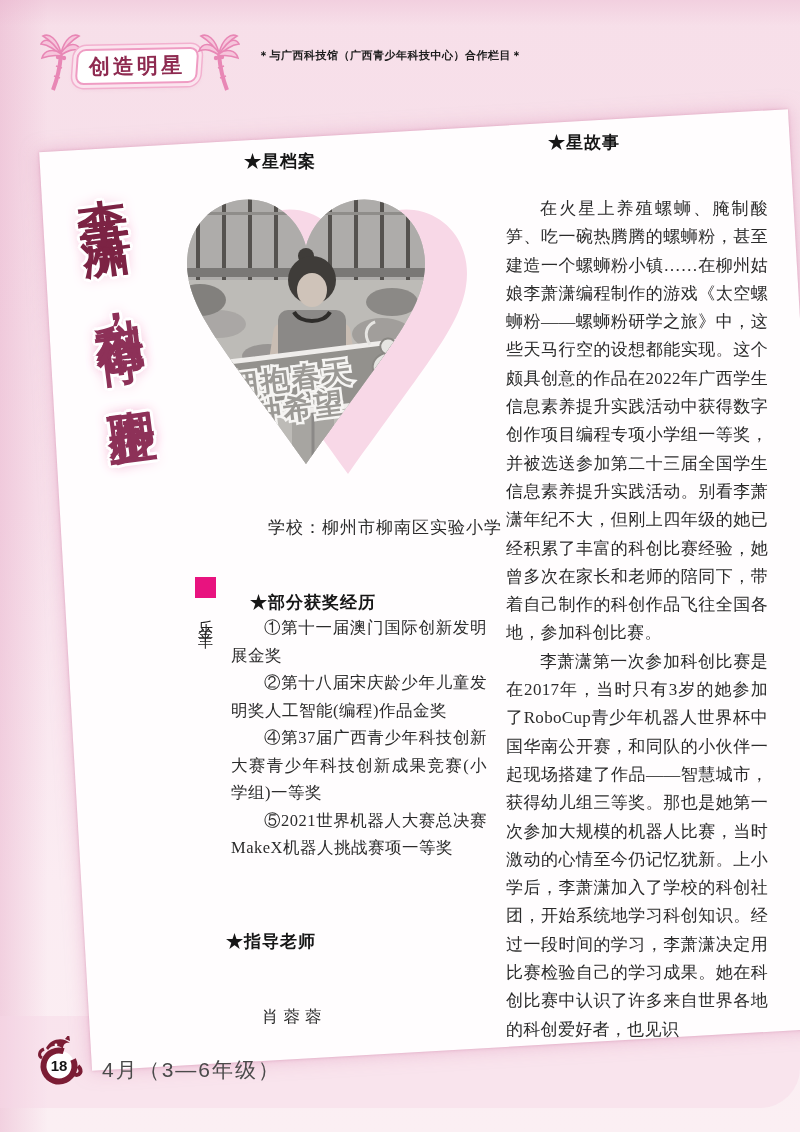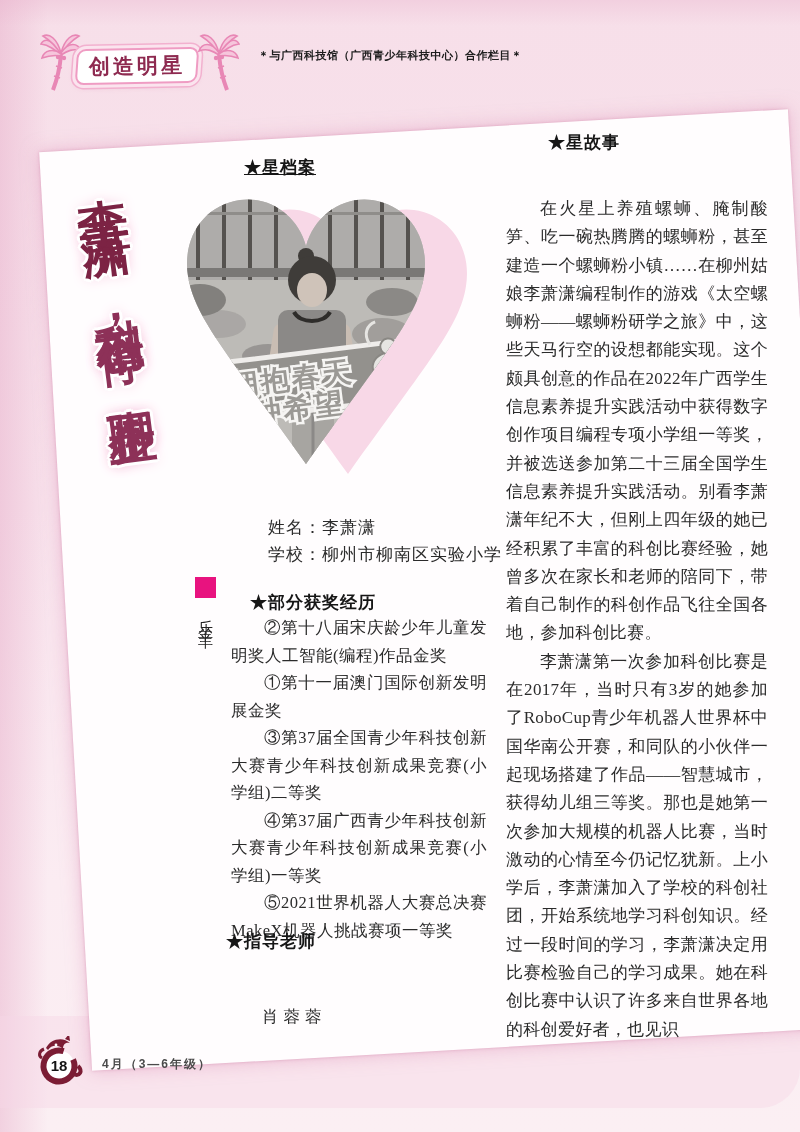--- a/index.html
+++ b/index.html
@@ -46,21 +46,21 @@
   .v-title .t3 { font-size:48px; letter-spacing:2px;  color:#8d3158; margin-inline-start:8px; }
 
   
   .byline { position:absolute; left:193px; top:577px; width:24px;
             display:flex; flex-direction:column; align-items:center; gap:10px; }
   .byline .sq { width:21px; height:21px; background:#e8137f; }
   .byline .nm { writing-mode:vertical-rl; font-family:"Liberation Serif", serif;
                 font-size:15px; letter-spacing:7px; color:#222; }
 
   .sec-h { position:absolute; font-weight:bold; font-size:17px; color:#161616; letter-spacing:1px; }
-  .h-profile { left:244px; top:156px;text-decoration:underline; }
+  .h-profile { left:244px; top:150px; }
   .h-awards  { left:242px; top:591px;margin-left:8px; }
   .h-teacher { left:226px; top:930px; }
   .h-story   { left:516px; top:131px;margin-left:32px; }
 
   .kai { font-family:"Liberation Serif", serif; color:#2b2b2b; }
 
   .heart-photo { position:absolute; left:172px; top:182px; }
 
   .profile-lines { position:absolute; left:268px; top:514px; font-size:17px; line-height:27px;
                    letter-spacing:1px; }
@@ -68,22 +68,22 @@
             line-height:27.5px; letter-spacing:.5px; text-align:justify; }
   .awards p { text-indent:2em; }
   .teacher-name { position:absolute; left:262px; top:1006px; font-size:16.5px; letter-spacing:5px; }
 
   .story { position:absolute; left:506px; top:159px; width:262px; font-size:17px;
            line-height:28.3px; text-align:justify; letter-spacing:.3px;margin-top:36px; }
   .story p { text-indent:2em; }
 
   
   .footer-dragon { position:absolute; left:32px; top:1036px; }
-  .issue { position:absolute; left:102px; top:1056px; font-size:12px; color:#4a4a4a;
-           letter-spacing:2px;font-weight:bold; }
+  .issue { position:absolute; left:102px; top:1056px; font-size:21px; color:#4a4a4a;
+           letter-spacing:2px; }
 </style>
 </head>
 <body>
 
 <div class="page">
 
   <div class="edge-left"></div>
   <div class="edge-top"></div>
   <div class="bottom-band"></div>
 
@@ -190,29 +190,27 @@
           <circle cx="214" cy="172" r="8" fill="#e6e5e2" stroke="#8a8884" stroke-width="2"></circle>
           <path d="M196,168 C190,156 196,148 204,146" stroke="#e6e5e2" stroke-width="3" fill="none"></path>
           <text x="52" y="202" font-size="29" letter-spacing="2" fill="#9b9995" stroke="#f6f5f3" stroke-width="5" paint-order="stroke">拥抱春天</text>
           <text x="40" y="232" font-size="29" letter-spacing="2" fill="#9b9995" stroke="#f6f5f3" stroke-width="5" paint-order="stroke">播种希望</text>
         </g>
       </g>
     </g>
   </svg>
 
   <div class="profile-lines kai">
-    <p><span>姓名：</span><span>李萧潇</span></p>
     <p><span>学校：</span><span>柳州市柳南区实验小学</span></p>
   </div>
 
   <div class="sec-h h-awards">★部分获奖经历</div>
   <div class="awards kai">
+    <p>①第十一届澳门国际创新发明展金奖</p>
     <p>②第十八届宋庆龄少年儿童发明奖人工智能(编程)作品金奖</p>
-    <p>①第十一届澳门国际创新发明展金奖</p>
-    <p>③第37届全国青少年科技创新大赛青少年科技创新成果竞赛(小学组)二等奖</p>
     <p>④第37届广西青少年科技创新大赛青少年科技创新成果竞赛(小学组)一等奖</p>
     <p>⑤2021世界机器人大赛总决赛MakeX机器人挑战赛项一等奖</p>
   </div>
 
   <div class="sec-h h-teacher">★指导老师</div>
   <div class="teacher-name kai">肖蓉蓉</div>
 
   <div class="sec-h h-story">★星故事</div>
   <div class="story kai">
     <p>在火星上养殖螺蛳、腌制酸笋、吃一碗热腾腾的螺蛳粉，甚至建造一个螺蛳粉小镇……在柳州姑娘李萧潇编程制作的游戏《太空螺蛳粉——螺蛳粉研学之旅》中，这些天马行空的设想都能实现。这个颇具创意的作品在2022年广西学生信息素养提升实践活动中获得数字创作项目编程专项小学组一等奖，并被选送参加第二十三届全国学生信息素养提升实践活动。别看李萧潇年纪不大，但刚上四年级的她已经积累了丰富的科创比赛经验，她曾多次在家长和老师的陪同下，带着自己制作的科创作品飞往全国各地，参加科创比赛。</p>

